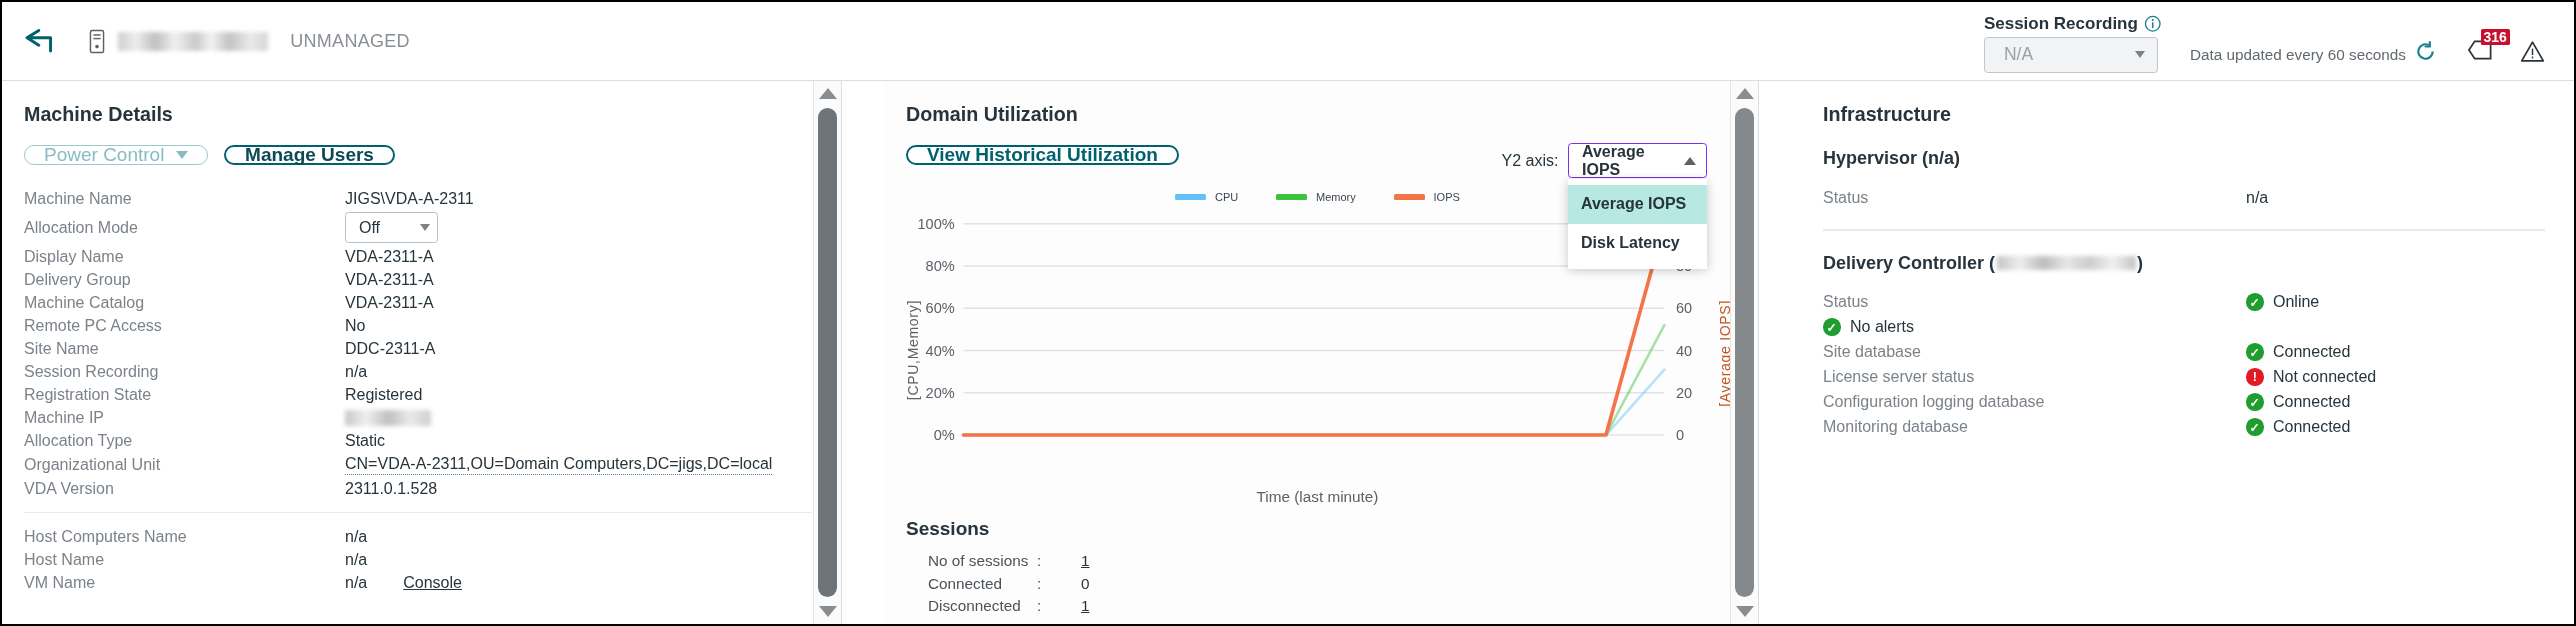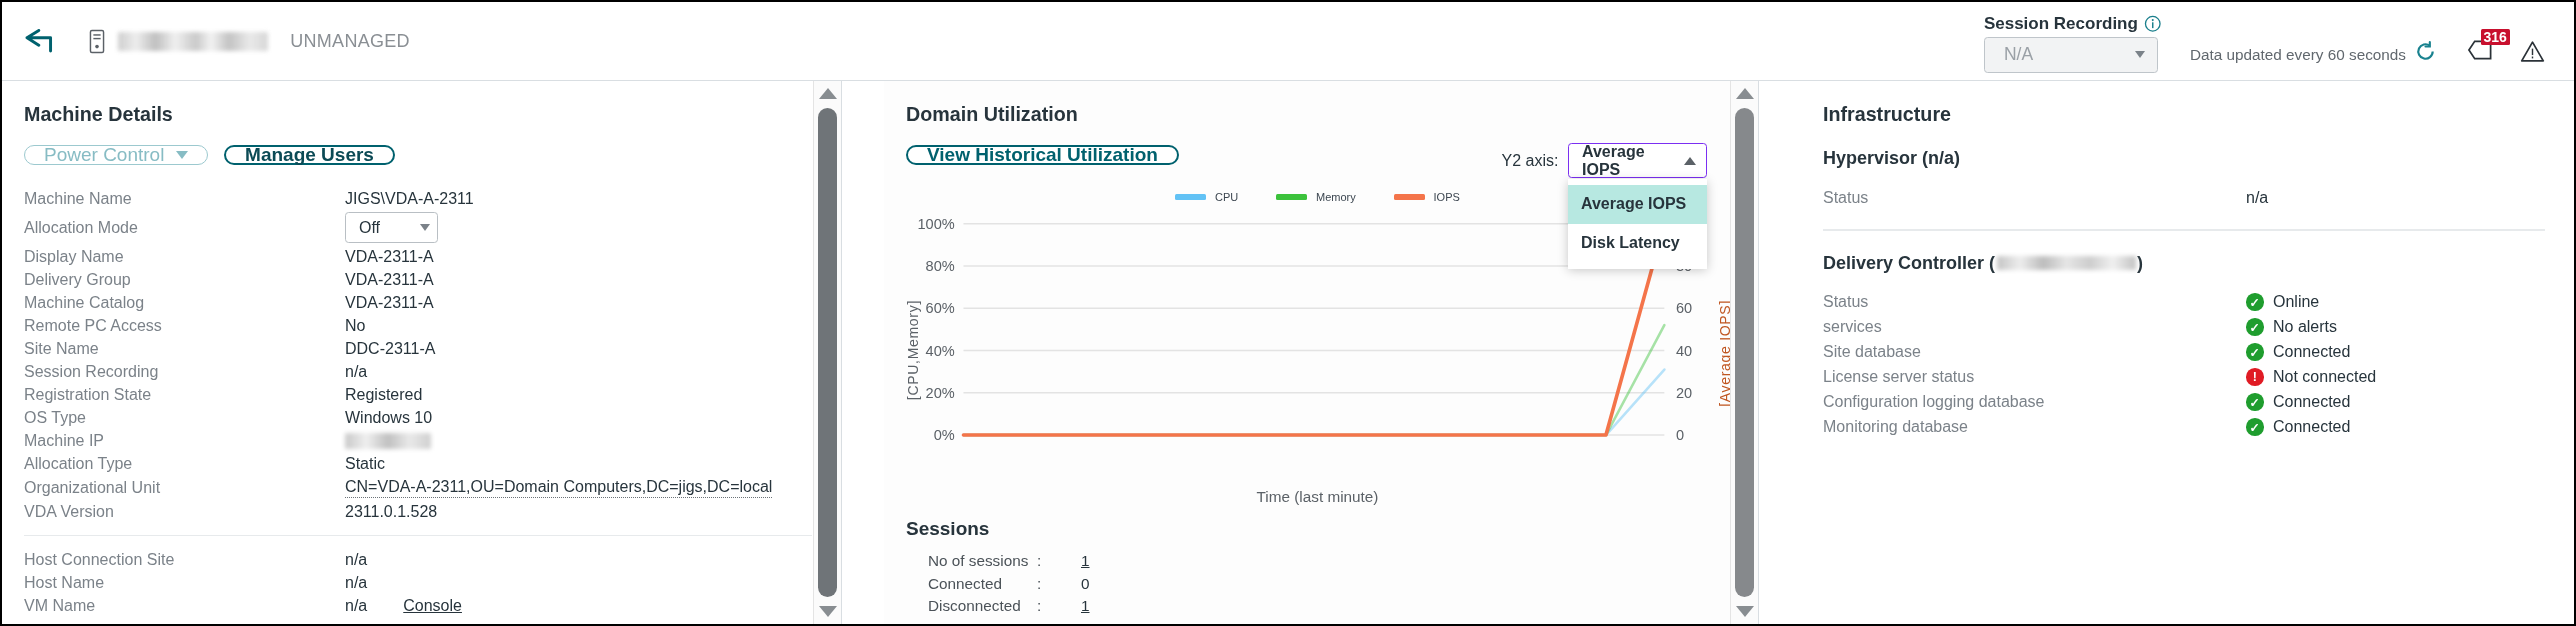--- a/index.html
+++ b/index.html
@@ -311,24 +311,20 @@
           </div>
           <div class="row">
             <div class="row-k">Session Recording</div>
             <div class="row-v">n/a</div>
           </div>
           <div class="row">
             <div class="row-k">Registration State</div>
             <div class="row-v">Registered</div>
           </div>
           <div class="row">
-            <div class="row-k">OS Type</div>
-            <div class="row-v">Windows 10</div>
-          </div>
-          <div class="row">
             <div class="row-k">Machine IP</div>
             <div class="row-v">
               <span class="blur-ip"></span>
             </div>
           </div>
           <div class="row">
             <div class="row-k">Allocation Type</div>
             <div class="row-v">Static</div>
           </div>
           <div class="row">
@@ -338,21 +334,21 @@
             </div>
           </div>
           <div class="row">
             <div class="row-k">VDA Version</div>
             <div class="row-v">2311.0.1.528</div>
           </div>
 
           <div class="divider"></div>
 
           <div class="row">
-            <div class="row-k">Host Connection Site</div>
+            <div class="row-k">Host Computers Name</div>
             <div class="row-v">n/a</div>
           </div>
           <div class="row">
             <div class="row-k">Host Name</div>
             <div class="row-v">n/a</div>
           </div>
           <div class="row">
             <div class="row-k">VM Name</div>
             <div class="row-v">
               <span>n/a</span>
@@ -488,21 +484,20 @@
 
         <div>
           <div class="inf-row">
             <div class="inf-k">Status</div>
             <div class="inf-v">
               <span class="st-ico st-ok">✓</span>
               <span>Online</span>
             </div>
           </div>
           <div class="inf-row">
-            <div class="inf-k">services</div>
             <div class="inf-v">
               <span class="st-ico st-ok">✓</span>
               <span>No alerts</span>
             </div>
           </div>
           <div class="inf-row">
             <div class="inf-k">Site database</div>
             <div class="inf-v">
               <span class="st-ico st-ok">✓</span>
               <span>Connected</span>

